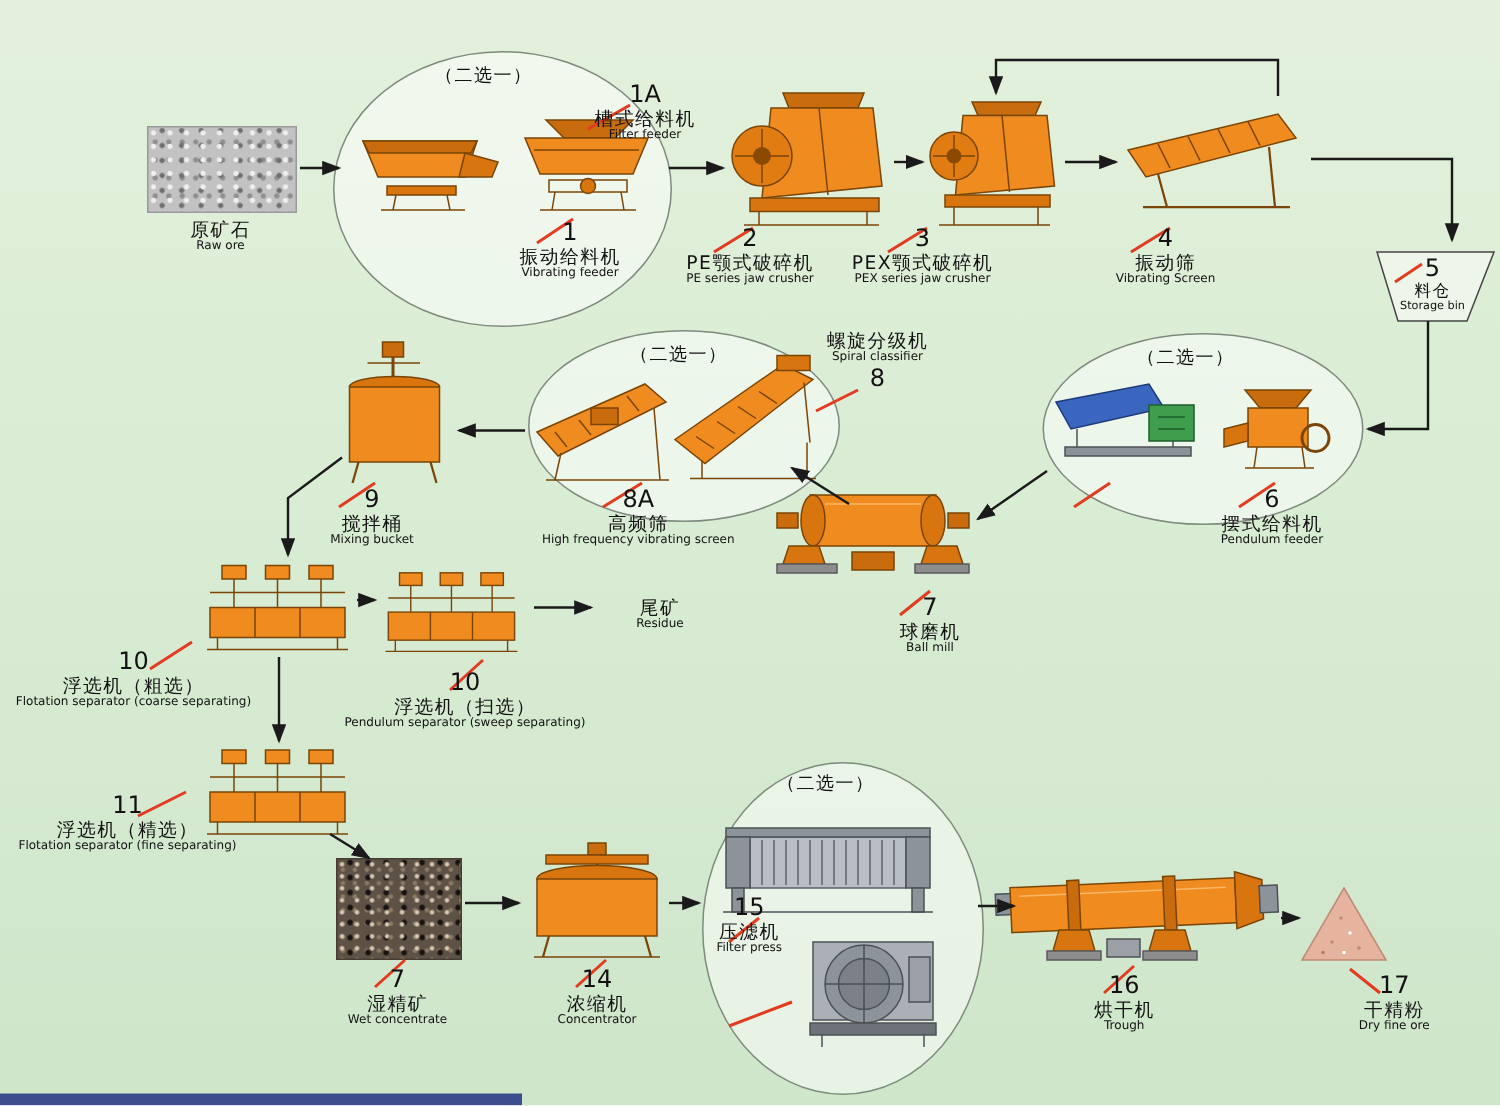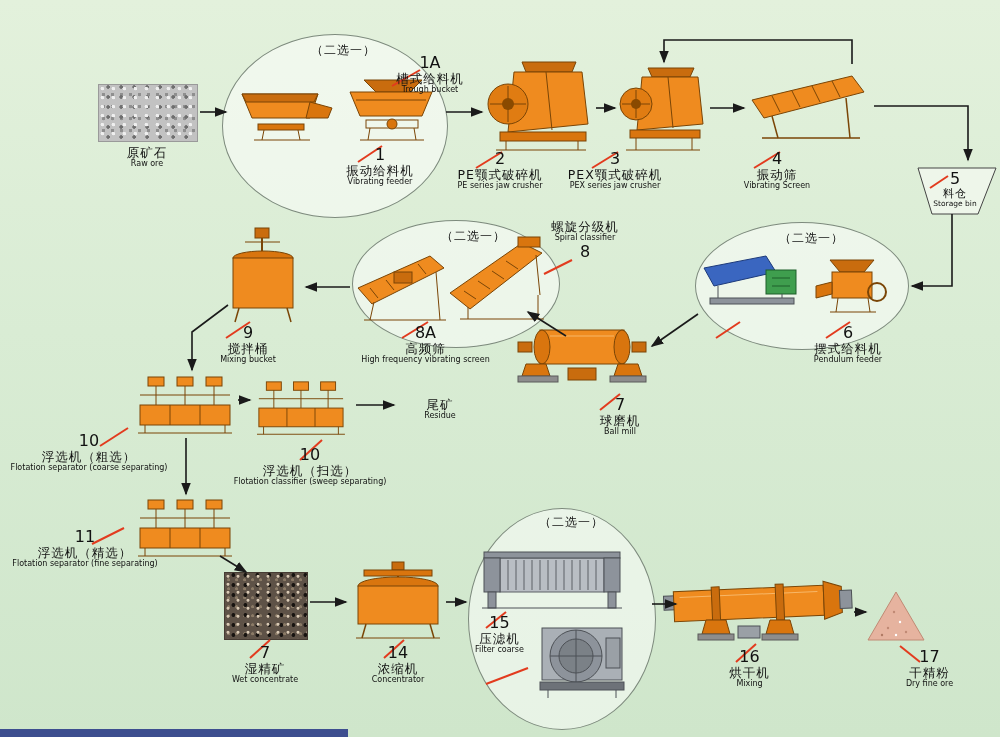--- a/index.html
+++ b/index.html
@@ -14,21 +14,21 @@
   }
   .machine{position:absolute;z-index:2;}
   .machine svg{display:block;width:100%;height:100%;overflow:visible;}
   .overlay{position:absolute;left:0;top:0;z-index:5;pointer-events:none;}
   .label{position:absolute;z-index:6;text-align:center;line-height:1.12;}
   .label .num{font-size:16px;}
   .label .zh{font-size:12.5px;letter-spacing:1px;}
   .label .en{font-size:8px;letter-spacing:0;}
   .label.small .zh{font-size:11px;}
   .label.small .en{font-size:7.5px;}
-  .choice-label{position:absolute;z-index:6;text-align:right;font-size:12px;letter-spacing:1px;}
+  .choice-label{position:absolute;z-index:6;text-align:left;font-size:12px;letter-spacing:1px;}
   .photo-ore{
     background-color:#c2c2c2;border:1px solid #9a9a9a;
     background-image:
       radial-gradient(circle at 30% 40%, #efefef 0 1.5px, transparent 2px),
       radial-gradient(circle at 70% 20%, #6f6f6f 0 1.5px, transparent 2px),
       radial-gradient(circle at 50% 80%, #8f8f8f 0 1.5px, transparent 2px);
     background-size:11px 9px,13px 10px,9px 12px;
   }
   .photo-wet{
     background-color:#5e5247;border:1px solid #46publish3c33;border:1px solid #463c33;
@@ -360,21 +360,21 @@
   </div>
 
   <div class="label" style="left:102px;top:146px;width:90px">
     <div class="zh">原矿石</div>
     <div class="en">Raw ore</div>
   </div>
 
   <div class="label" style="left:385px;top:54px;width:90px">
     <div class="num">1A</div>
     <div class="zh">槽式给料机</div>
-    <div class="en">Trough bucket</div>
+    <div class="en">Filter feeder</div>
   </div>
 
   <div class="label" style="left:330px;top:146px;width:100px">
     <div class="num">1</div>
     <div class="zh">振动给料机</div>
     <div class="en">Vibrating feeder</div>
   </div>
 
   <div class="label" style="left:440px;top:150px;width:120px">
     <div class="num">2</div>
@@ -427,21 +427,21 @@
 
   <div class="label" style="left:0px;top:432px;width:178px">
     <div class="num">10</div>
     <div class="zh">浮选机（粗选）</div>
     <div class="en">Flotation separator (coarse separating)</div>
   </div>
 
   <div class="label" style="left:225px;top:446px;width:170px">
     <div class="num">10</div>
     <div class="zh">浮选机（扫选）</div>
-    <div class="en">Flotation classifier (sweep separating)</div>
+    <div class="en">Pendulum separator (sweep separating)</div>
   </div>
 
   <div class="label" style="left:410px;top:398px;width:60px">
     <div class="zh">尾矿</div>
     <div class="en">Residue</div>
   </div>
 
   <div class="label" style="left:0px;top:528px;width:170px">
     <div class="num">11</div>
     <div class="zh">浮选机（精选）</div>
@@ -453,31 +453,31 @@
     <div class="zh">湿精矿</div>
     <div class="en">Wet concentrate</div>
   </div>
 
   <div class="label" style="left:348px;top:644px;width:100px">
     <div class="num">14</div>
     <div class="zh">浓缩机</div>
     <div class="en">Concentrator</div>
   </div>
 
-  <div class="label" style="left:452px;top:614px;width:95px">
+  <div class="label" style="left:452px;top:596px;width:95px">
     <div class="num">15</div>
     <div class="zh">压滤机</div>
-    <div class="en">Filter coarse</div>
+    <div class="en">Filter press</div>
   </div>
 
 
   <div class="label" style="left:702px;top:648px;width:95px">
     <div class="num">16</div>
     <div class="zh">烘干机</div>
-    <div class="en">Mixing</div>
+    <div class="en">Trough</div>
   </div>
 
   <div class="label" style="left:882px;top:648px;width:95px">
     <div class="num">17</div>
     <div class="zh">干精粉</div>
     <div class="en">Dry fine ore</div>
   </div>
 
   <svg class="overlay" width="1000" height="737" viewBox="0 0 1000 737">
     <defs>

